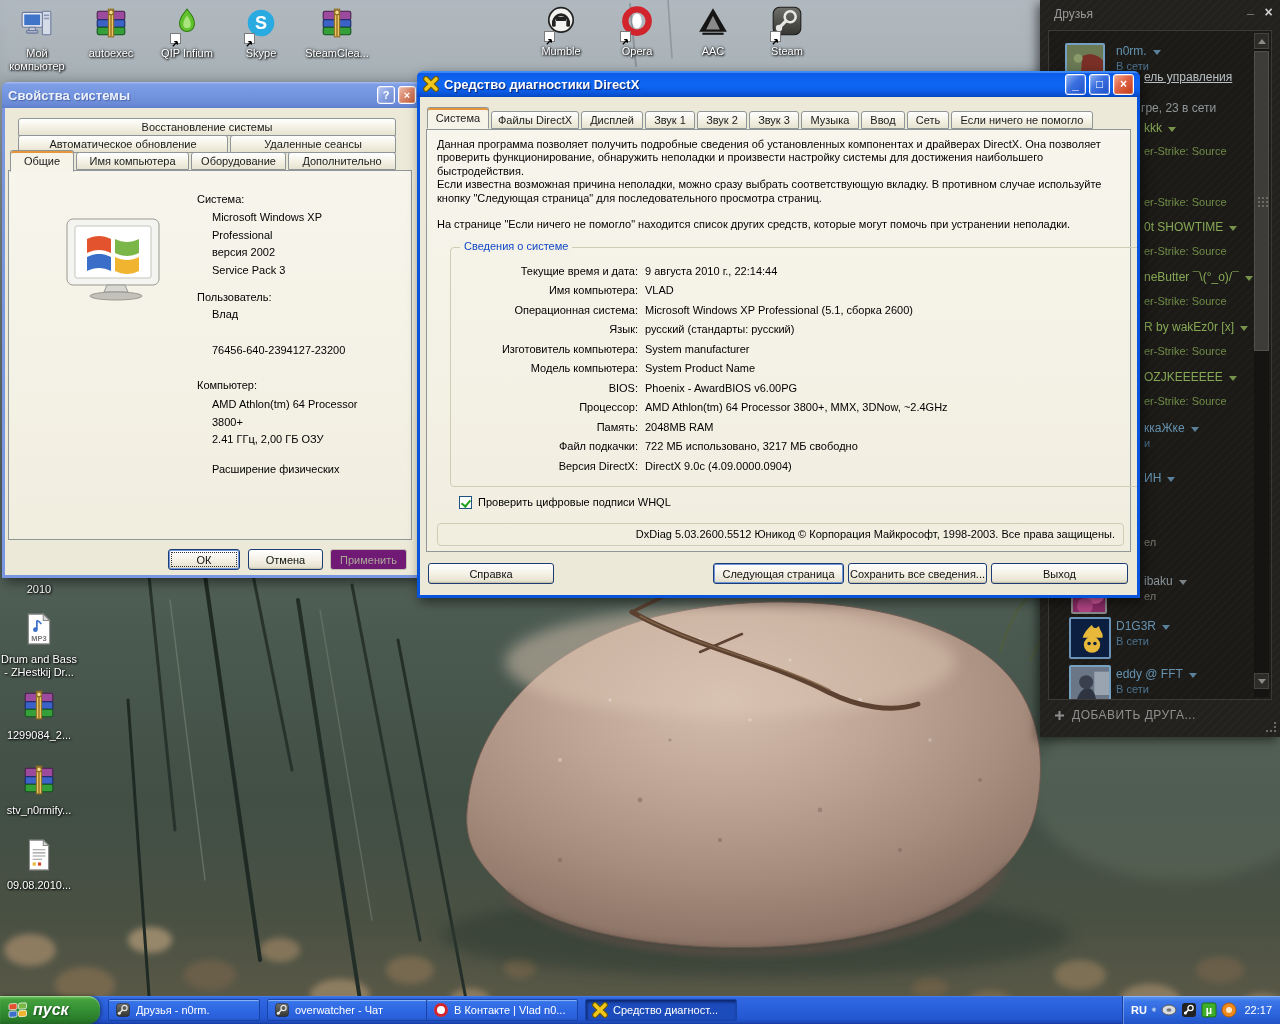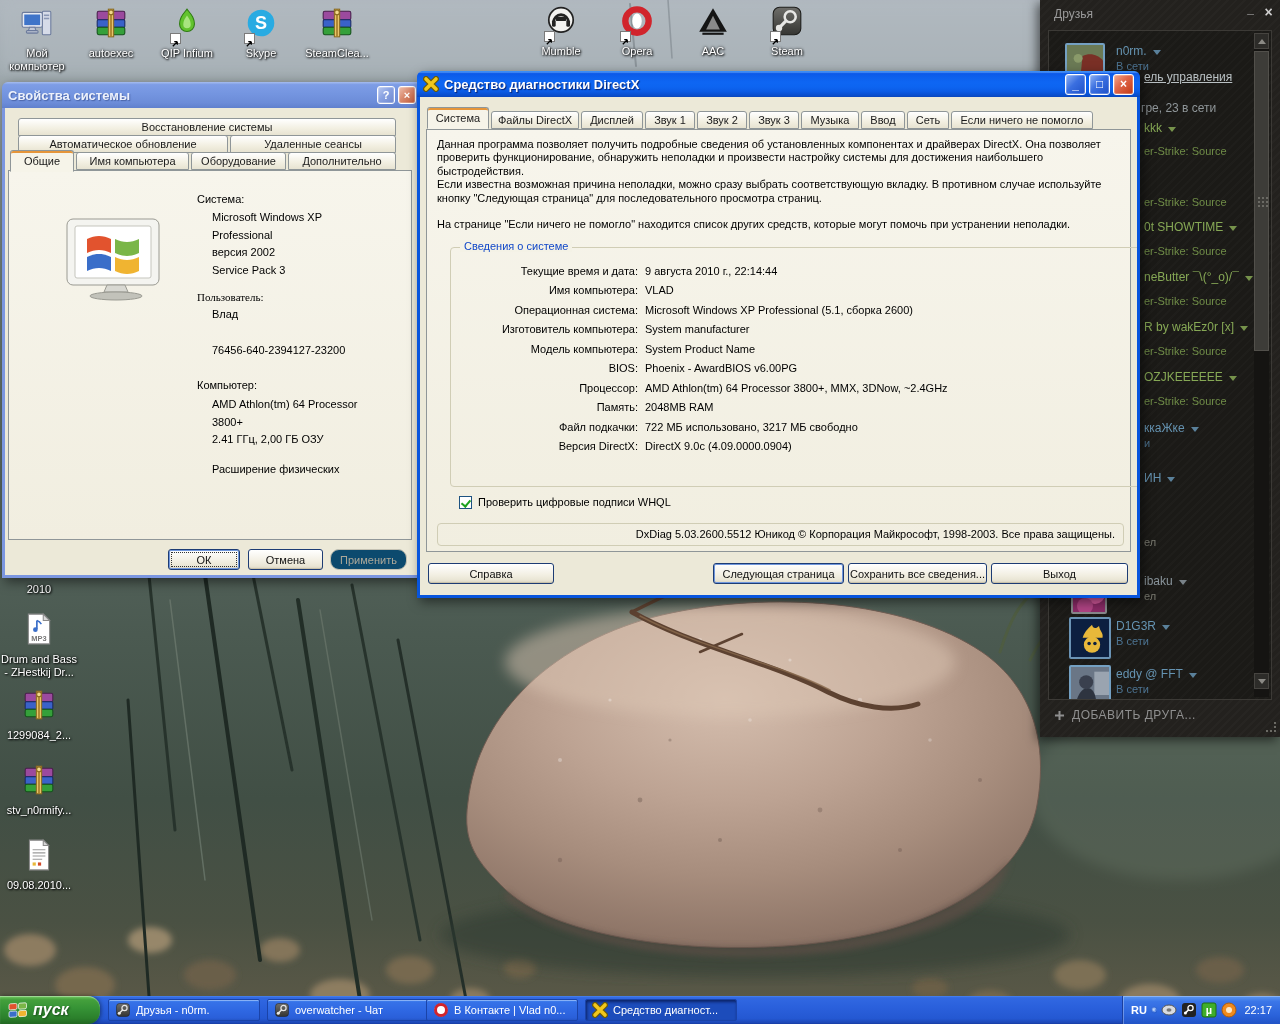--- a/index.html
+++ b/index.html
@@ -44,21 +44,21 @@
   .tpage{position:absolute;border:1px solid #8f9698;z-index:2;
       background:linear-gradient(180deg,#f7f5ec 0%,#f1eee0 100%);}
 
   
   .xpbtn{position:absolute;height:21px;border:1px solid #1d3c74;border-radius:3px;
       background:linear-gradient(180deg,#ffffff 0%,#f3f0e4 55%,#e9e5d4 85%,#d9d2be 100%);
       font-size:11px;color:#111;display:flex;align-items:center;justify-content:center;
       box-shadow:inset 0 -1px 0 #c9c2ab;}
   .xpbtn.def{box-shadow:inset 0 0 0 1px #6f96dc, inset 0 -1px 0 #c9c2ab;}
   .xpbtn.focus::after{content:"";position:absolute;inset:2px;border:1px dotted #333;}
-  .xpbtn.disabled{border-color:#c5c2b3;color:#aca899;background:#0c4a6e;box-shadow:none;border-radius:9px;}
+  .xpbtn.disabled{border-color:#c5c2b3;color:#aca899;background:#701a75;box-shadow:none;}
 
   .gbox{position:absolute;border:1px solid #d0cdb5;border-radius:4px;}
   .gleg{position:absolute;top:-8px;left:9px;padding:0 4px;font-size:11px;color:#1047c8;background:#f4f2e6;}
 
   .chk{position:relative;width:13px;height:13px;background:#fff;border:1px solid #1d5281;display:inline-block;}
   .chk::after{content:"";position:absolute;left:3px;top:1px;width:4px;height:7px;
       border:solid #1fa11f;border-width:0 2px 2px 0;transform:rotate(40deg);}
 
   .p11{font-size:11px;line-height:13.4px;color:#000;}
 
@@ -510,21 +510,21 @@
             <path d="M28 26 C36 30 44 30 52 26 L52 40 C44 44 36 44 28 40 Z" fill="#f0b431"></path>
           </g>
           <path d="M48 68 h18 l3 7 h-24 z" fill="#d8d8d2" stroke="#9a9a92"></path>
           <ellipse cx="57" cy="79" rx="26" ry="4" fill="#c2c2ba" stroke="#9a9a92"></ellipse>
         </svg>
         <div class="p11" style="position:absolute;left:188px;top:22px;">Система:</div>
         <div class="p11" style="position:absolute;left:203px;top:40px;">Microsoft Windows XP</div>
         <div class="p11" style="position:absolute;left:203px;top:58px;">Professional</div>
         <div class="p11" style="position:absolute;left:203px;top:75px;">версия 2002</div>
         <div class="p11" style="position:absolute;left:203px;top:93px;">Service Pack 3</div>
-        <div class="p11" style="position:absolute;left:188px;top:120px;font-family:Liberation Serif, serif;">Пользователь:</div>
+        <div class="p11" style="position:absolute;left:188px;top:120px;">Пользователь:</div>
         <div class="p11" style="position:absolute;left:203px;top:137px;">Влад</div>
         <div class="p11" style="position:absolute;left:203px;top:173px;">76456-640-2394127-23200</div>
         <div class="p11" style="position:absolute;left:188px;top:208px;">Компьютер:</div>
         <div class="p11" style="position:absolute;left:203px;top:227px;">AMD Athlon(tm) 64 Processor</div>
         <div class="p11" style="position:absolute;left:203px;top:245px;">3800+</div>
         <div class="p11" style="position:absolute;left:203px;top:262px;">2.41 ГГц, 2,00 ГБ ОЗУ</div>
         <div class="p11" style="position:absolute;left:203px;top:292px;">Расширение физических</div>
       </div>
 
       <div class="xpbtn focus def" style="left:163px;top:441px;width:72px;">ОК</div>
@@ -572,20 +572,24 @@
                 <span class="ilabel">Текущие время и дата:</span>
                 <span class="ival">9 августа 2010 г., 22:14:44</span>
               </div>
             <div class="irow">
                 <span class="ilabel">Имя компьютера:</span>
                 <span class="ival">VLAD</span>
               </div>
             <div class="irow">
                 <span class="ilabel">Операционная система:</span>
                 <span class="ival">Microsoft Windows XP Professional (5.1, сборка 2600)</span>
+              </div>
+            <div class="irow">
+                <span class="ilabel">Язык:</span>
+                <span class="ival">русский (стандарты: русский)</span>
               </div>
             <div class="irow">
                 <span class="ilabel">Изготовитель компьютера:</span>
                 <span class="ival">System manufacturer</span>
               </div>
             <div class="irow">
                 <span class="ilabel">Модель компьютера:</span>
                 <span class="ival">System Product Name</span>
               </div>
             <div class="irow">

